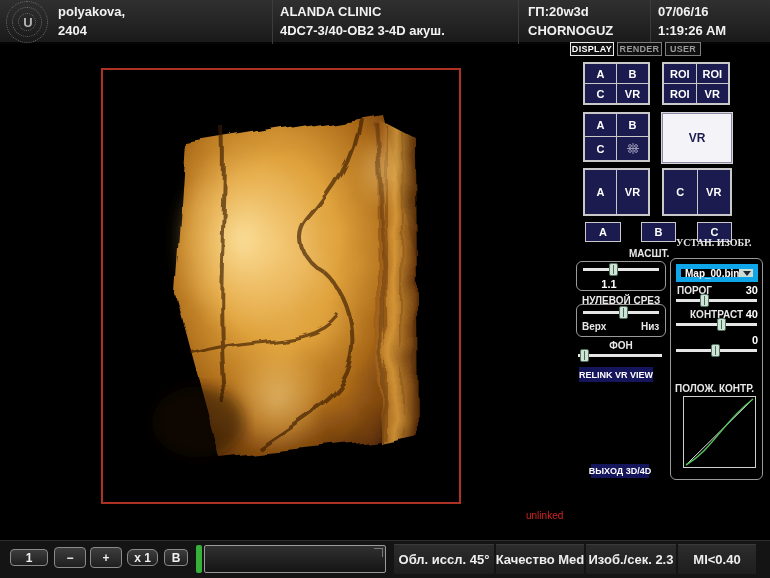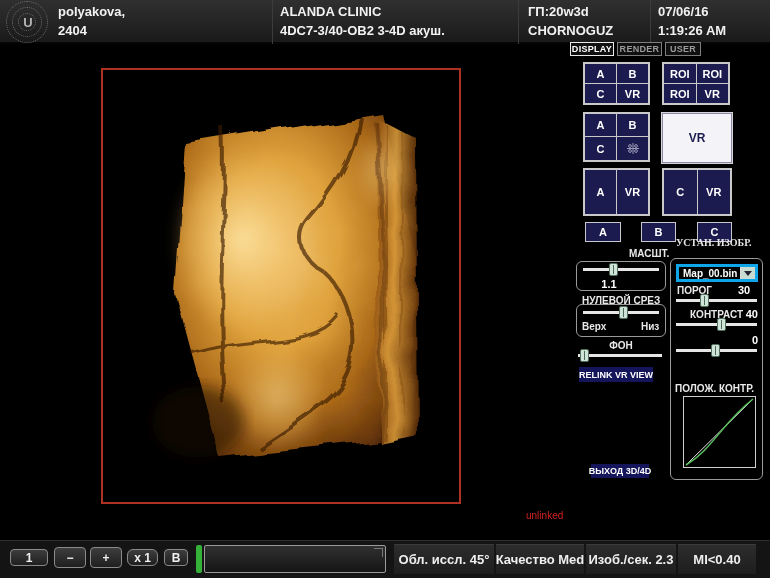--- a/index.html
+++ b/index.html
@@ -50,21 +50,21 @@
 
   .track { position:absolute; height:3px; background:#e6e6e6; }
   .thumb { position:absolute; top:-5px; width:9px; height:13px; background:#cfe4d6;
            border:1px solid #52705e; border-radius:2px; }
   .thumb::after { content:""; position:absolute; left:3px; top:1px; width:1px; height:9px; background:#4a6a58; }
 
   .navybtn { position:absolute; background:#15155c; color:#fff; font-weight:bold; font-size:9px;
              display:flex; align-items:center; justify-content:center; white-space:nowrap; }
 
   .dropdown { position:absolute; left:676px; top:264px; width:82px; height:18px;
-              border:3px solid #0ea5e9; background:#000; display:flex; }
+              border:5px solid #0ea5e9; background:#000; display:flex; }
   .ddtext { flex:1; color:#fff; font-size:10px; font-weight:bold; display:flex; align-items:center; padding-left:4px; }
   .ddbtn { width:15px; background:#c9dcd2; border-left:1px solid #dcdcdc;
            display:flex; align-items:center; justify-content:center; }
   .ddarrow { width:0; height:0; border-left:4px solid transparent; border-right:4px solid transparent;
              border-top:5px solid #223; }
 
   .curvebox { position:absolute; left:683px; top:396px; width:73px; height:72px;
               border:1px solid #cfcfcf; background:#000; }
 
   
@@ -240,21 +240,21 @@
   <div class="roundbox" style="left:670px; top:258px; width:93px; height:222px;"></div>
 
   <div class="dropdown">
     <div class="ddtext">Map_00.bin</div>
     <div class="ddbtn">
       <div class="ddarrow"></div>
     </div>
   </div>
 
   <div class="plabel" style="left:677px; top:285px;">ПОРОГ</div>
-  <div class="pvalue" style="left:738px; top:284px; width:20px; text-align:left;">30</div>
+  <div class="pvalue" style="left:738px; top:284px; width:20px; text-align:right;">30</div>
   <div class="track" style="left:676px; top:299px; width:81px;">
     <div class="thumb" style="left: calc(35% - 4px);"></div>
   </div>
 
   <div class="plabel" style="left:690px; top:309px;">КОНТРАСТ</div>
   <div class="pvalue" style="left:738px; top:308px; width:20px; text-align:right;">40</div>
   <div class="track" style="left:676px; top:323px; width:81px;">
     <div class="thumb" style="left: calc(55% - 4px);"></div>
   </div>
 

